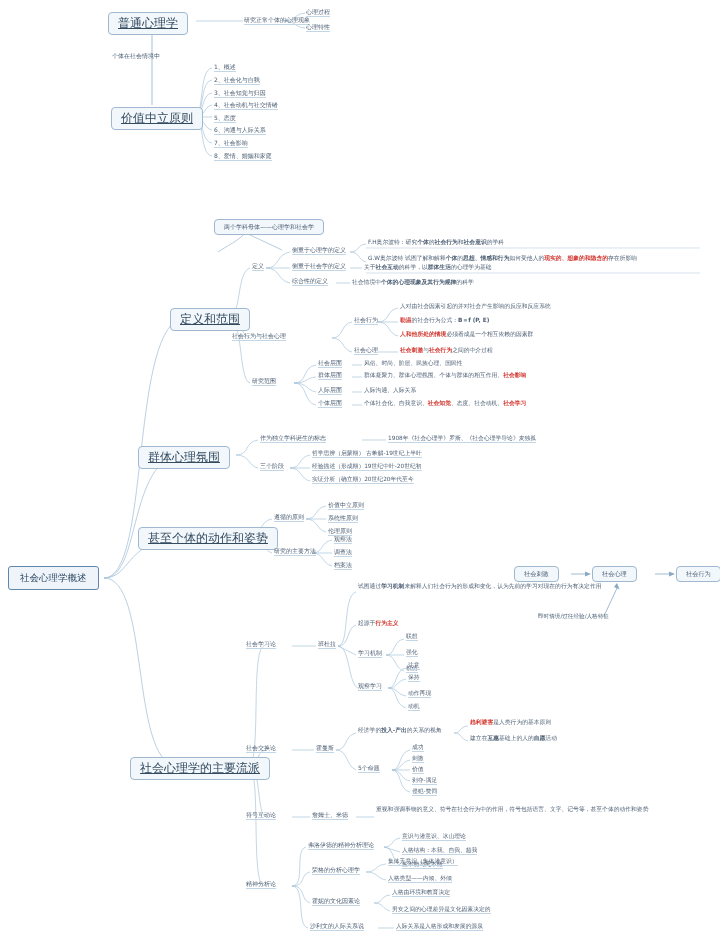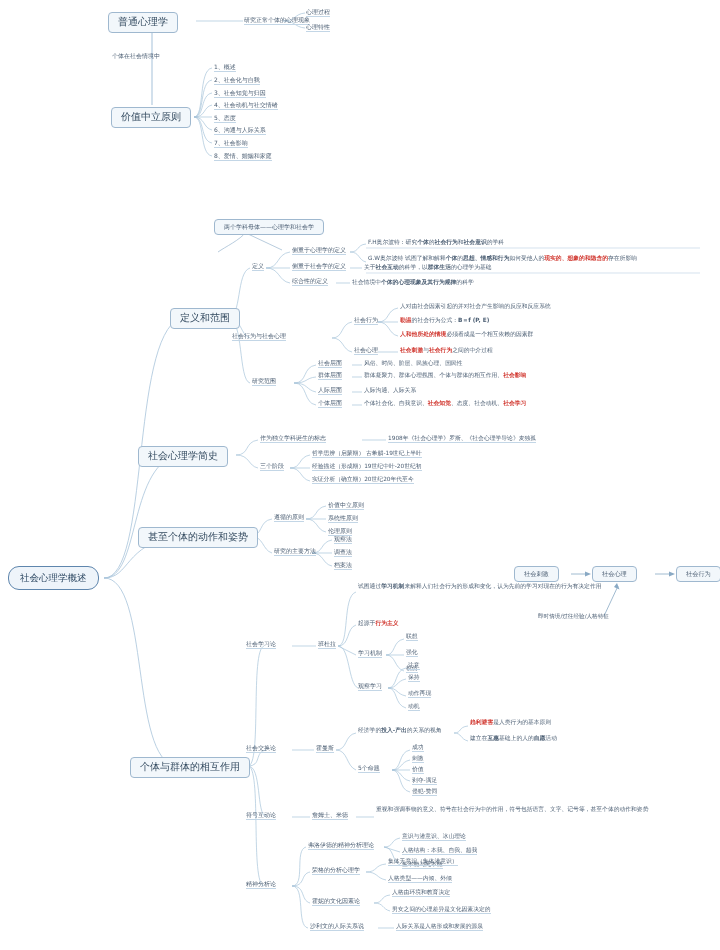--- a/index.html
+++ b/index.html
@@ -36,21 +36,21 @@
     color: #344b60;
   }
   .root {
     border: 1.6px solid #5f86ad;
     background: #eef4fa;
     border-radius: 3px;
     padding: 5px 11px;
     font-size: 9.5px;
     color: #2e4963;
   }
-  .lvl1 { font-size: 10px; }
+  .lvl1 { font-size: 12px; text-decoration: underline; }
   .lvl2 { font-size: 6.2px; color: #4a5d72; }
   .lvl3 { font-size: 6.0px; color: #4a5d72; }
   .lvl4 { font-size: 5.8px; color: #4a5d72; }
   .tiny { font-size: 5.6px; color: #4a5d72; }
   .plain { background: none; border: none; padding: 0; }
   .wrapnode { white-space: normal; }
   .rd { color: #d0342c; }
   .underline {
     border-bottom: 0.7px solid #c3d6e6;
     padding-bottom: 1px;
@@ -222,21 +222,21 @@
 
   <div class="node plain lvl3" style="left:214px; top:63px;"><span class="underline">1、概述</span></div>
   <div class="node plain lvl3" style="left:214px; top:76px;"><span class="underline">2、社会化与自我</span></div>
   <div class="node plain lvl3" style="left:214px; top:89px;"><span class="underline">3、社会知觉与归因</span></div>
   <div class="node plain lvl3" style="left:214px; top:101px;"><span class="underline">4、社会动机与社交情绪</span></div>
   <div class="node plain lvl3" style="left:214px; top:114px;"><span class="underline">5、态度</span></div>
   <div class="node plain lvl3" style="left:214px; top:126px;"><span class="underline">6、沟通与人际关系</span></div>
   <div class="node plain lvl3" style="left:214px; top:139px;"><span class="underline">7、社会影响</span></div>
   <div class="node plain lvl3" style="left:214px; top:152px;"><span class="underline">8、爱情、婚姻和家庭</span></div>
 
-  <div class="node root" style="left:8px; top:566px;border-radius:11px;"><span>社会心理学概述</span></div>
+  <div class="node root" style="left:8px; top:566px;"><span>社会心理学概述</span></div>
 
   <div class="node boxed lvl1" style="left:170px; top:308px;"><span>定义和范围</span></div>
   <div class="node boxed lvl3" style="left:214px; top:219px;"><span>两个学科母体——心理学和社会学</span></div>
 
   <div class="node plain lvl3" style="left:252px; top:262px;"><span class="underline">定义</span></div>
   <div class="node plain lvl3" style="left:292px; top:246px;"><span class="underline">侧重于心理学的定义</span></div>
   <div class="node plain lvl3" style="left:292px; top:262px;"><span class="underline">侧重于社会学的定义</span></div>
   <div class="node plain lvl3" style="left:292px; top:277px;"><span class="underline">综合性的定义</span></div>
 
   <div class="node plain lvl4" style="left:368px; top:239px;"><span>F.H奥尔波特：研究<b>个体</b>的<b>社会行为</b>和<b>社会意识</b>的学科</span></div>
@@ -255,21 +255,21 @@
   <div class="node plain lvl3" style="left:252px; top:377px;"><span class="underline">研究范围</span></div>
   <div class="node plain lvl3" style="left:318px; top:359px;"><span class="underline">社会层面</span></div>
   <div class="node plain lvl3" style="left:318px; top:371px;"><span class="underline">群体层面</span></div>
   <div class="node plain lvl3" style="left:318px; top:386px;"><span class="underline">人际层面</span></div>
   <div class="node plain lvl3" style="left:318px; top:399px;"><span class="underline">个体层面</span></div>
   <div class="node plain lvl4" style="left:364px; top:360px;"><span>风俗、时尚、阶层、民族心理、国民性</span></div>
   <div class="node plain lvl4" style="left:364px; top:372px;"><span>群体凝聚力、群体心理氛围、个体与群体的相互作用、<b class="rd">社会影响</b></span></div>
   <div class="node plain lvl4" style="left:364px; top:387px;"><span>人际沟通、人际关系</span></div>
   <div class="node plain lvl4" style="left:364px; top:400px;"><span>个体社会化、自我意识、<b class="rd">社会知觉</b>、态度、社会动机、<b class="rd">社会学习</b></span></div>
 
-  <div class="node boxed lvl1" style="left:138px; top:446px;"><span>社会心理学简史</span></div>
+  <div class="node boxed lvl1" style="left:138px; top:446px;"><span>群体心理氛围</span></div>
   <div class="node plain lvl3" style="left:260px; top:434px;"><span class="underline">作为独立学科诞生的标志</span></div>
   <div class="node plain lvl4" style="left:388px; top:435px;"><span class="underline">1908年《社会心理学》罗斯、《社会心理学导论》麦独孤</span></div>
   <div class="node plain lvl3" style="left:260px; top:462px;"><span class="underline">三个阶段</span></div>
   <div class="node plain lvl4" style="left:312px; top:450px;"><span class="underline">哲学思辨（启蒙期）  古希腊-19世纪上半叶</span></div>
   <div class="node plain lvl4" style="left:312px; top:463px;"><span class="underline">经验描述（形成期）19世纪中叶-20世纪初</span></div>
   <div class="node plain lvl4" style="left:312px; top:476px;"><span class="underline">实证分析（确立期）20世纪20年代至今</span></div>
 
   <div class="node boxed lvl1" style="left:138px; top:527px;"><span>甚至个体的动作和姿势</span></div>
   <div class="node plain lvl3" style="left:274px; top:513px;"><span class="underline">遵循的原则</span></div>
   <div class="node plain lvl3" style="left:328px; top:501px;"><span class="underline">价值中立原则</span></div>
@@ -278,21 +278,21 @@
   <div class="node plain lvl3" style="left:274px; top:547px;"><span class="underline">研究的主要方法</span></div>
   <div class="node plain lvl3" style="left:334px; top:535px;"><span class="underline">观察法</span></div>
   <div class="node plain lvl3" style="left:334px; top:548px;"><span class="underline">调查法</span></div>
   <div class="node plain lvl3" style="left:334px; top:561px;"><span class="underline">档案法</span></div>
 
   <div class="node boxed lvl2" style="left:514px; top:566px;"><span>社会刺激</span></div>
   <div class="node boxed lvl2" style="left:592px; top:566px;"><span>社会心理</span></div>
   <div class="node boxed lvl2" style="left:676px; top:566px;"><span>社会行为</span></div>
   <div class="node plain tiny" style="left:538px; top:613px;"><span>即时情境/过往经验/人格特征</span></div>
 
-  <div class="node boxed lvl1" style="left:130px; top:757px;"><span>个体与群体的相互作用</span></div>
+  <div class="node boxed lvl1" style="left:130px; top:757px;"><span>社会心理学的主要流派</span></div>
 
   <div class="node plain lvl3" style="left:246px; top:640px;"><span class="underline">社会学习论</span></div>
   <div class="node plain lvl3" style="left:318px; top:640px;"><span class="underline">班杜拉</span></div>
   <div class="node plain lvl4 wrapnode" style="left:358px; top:583px; width:286px;"><span>试图通过<b>学习机制</b>来解释人们社会行为的形成和变化，认为先前的学习对现在的行为有决定作用</span></div>
   <div class="node plain lvl4" style="left:358px; top:620px;"><span>起源于<b class="rd">行为主义</b></span></div>
   <div class="node plain lvl3" style="left:358px; top:649px;"><span class="underline">学习机制</span></div>
   <div class="node plain lvl4" style="left:406px; top:633px;"><span class="underline">联想</span></div>
   <div class="node plain lvl4" style="left:406px; top:649px;"><span class="underline">强化</span></div>
   <div class="node plain lvl4" style="left:406px; top:665px;"><span class="underline">模仿</span></div>
   <div class="node plain lvl3" style="left:358px; top:682px;"><span class="underline">观察学习</span></div>

